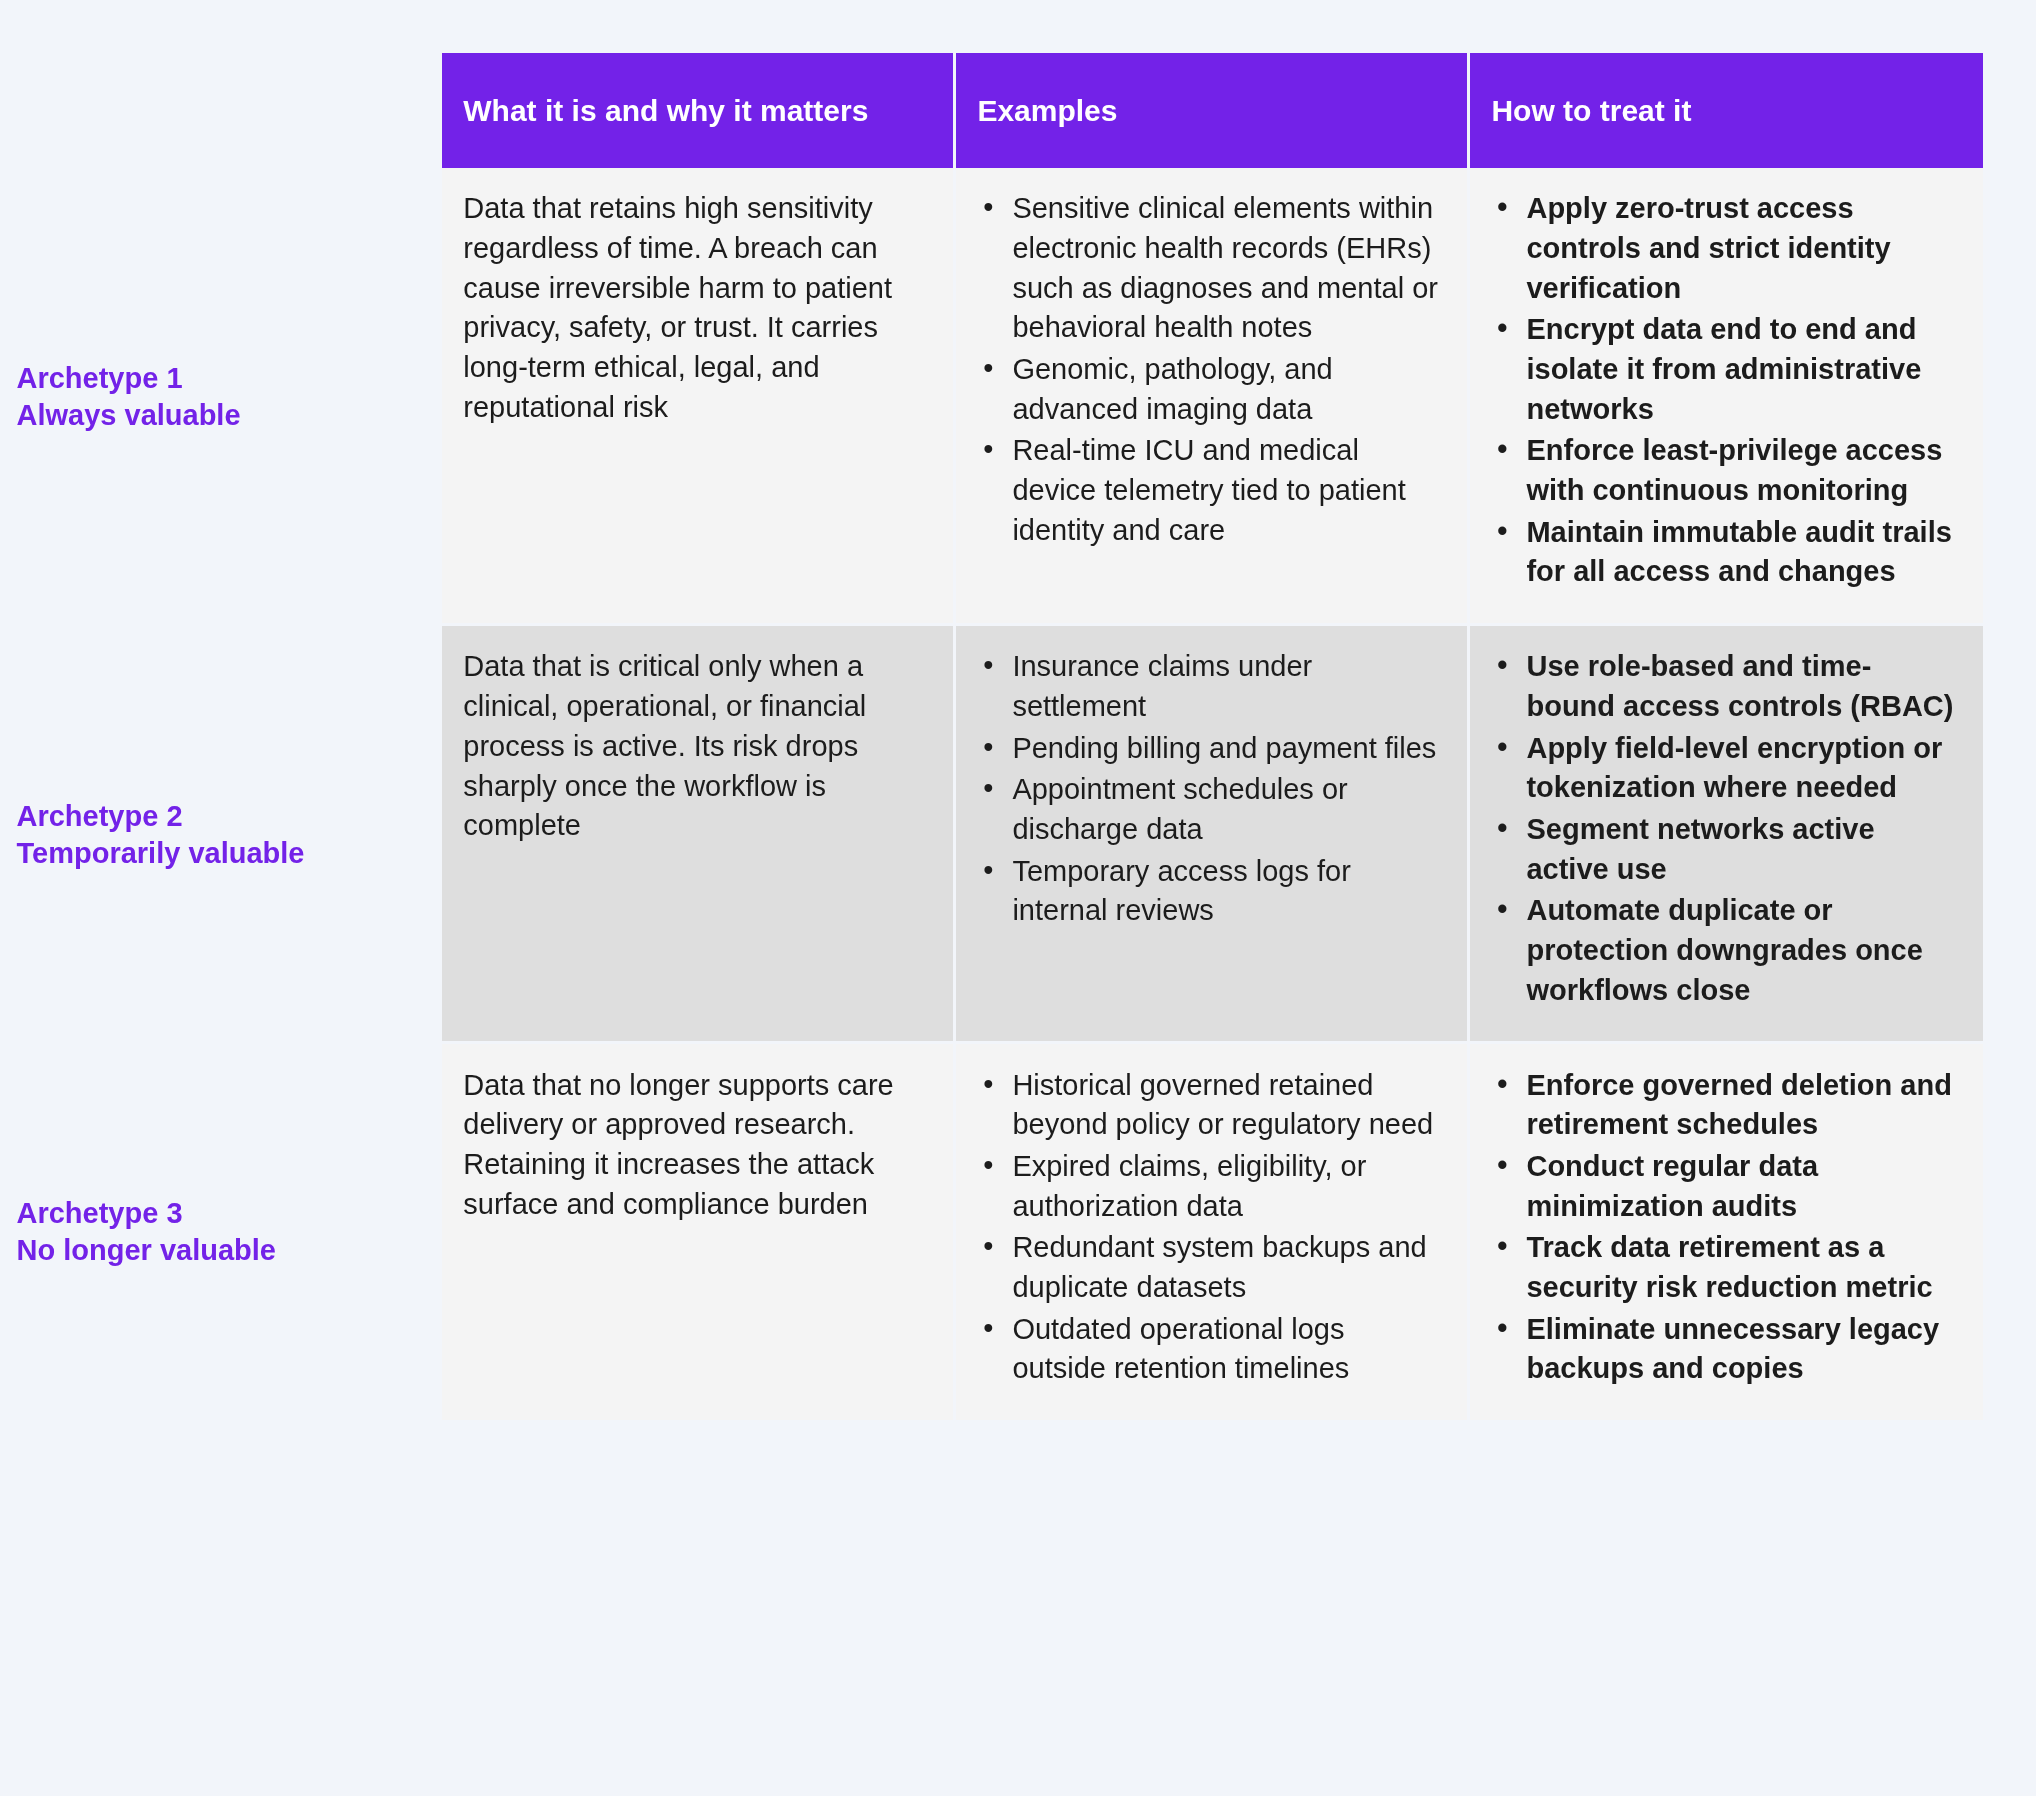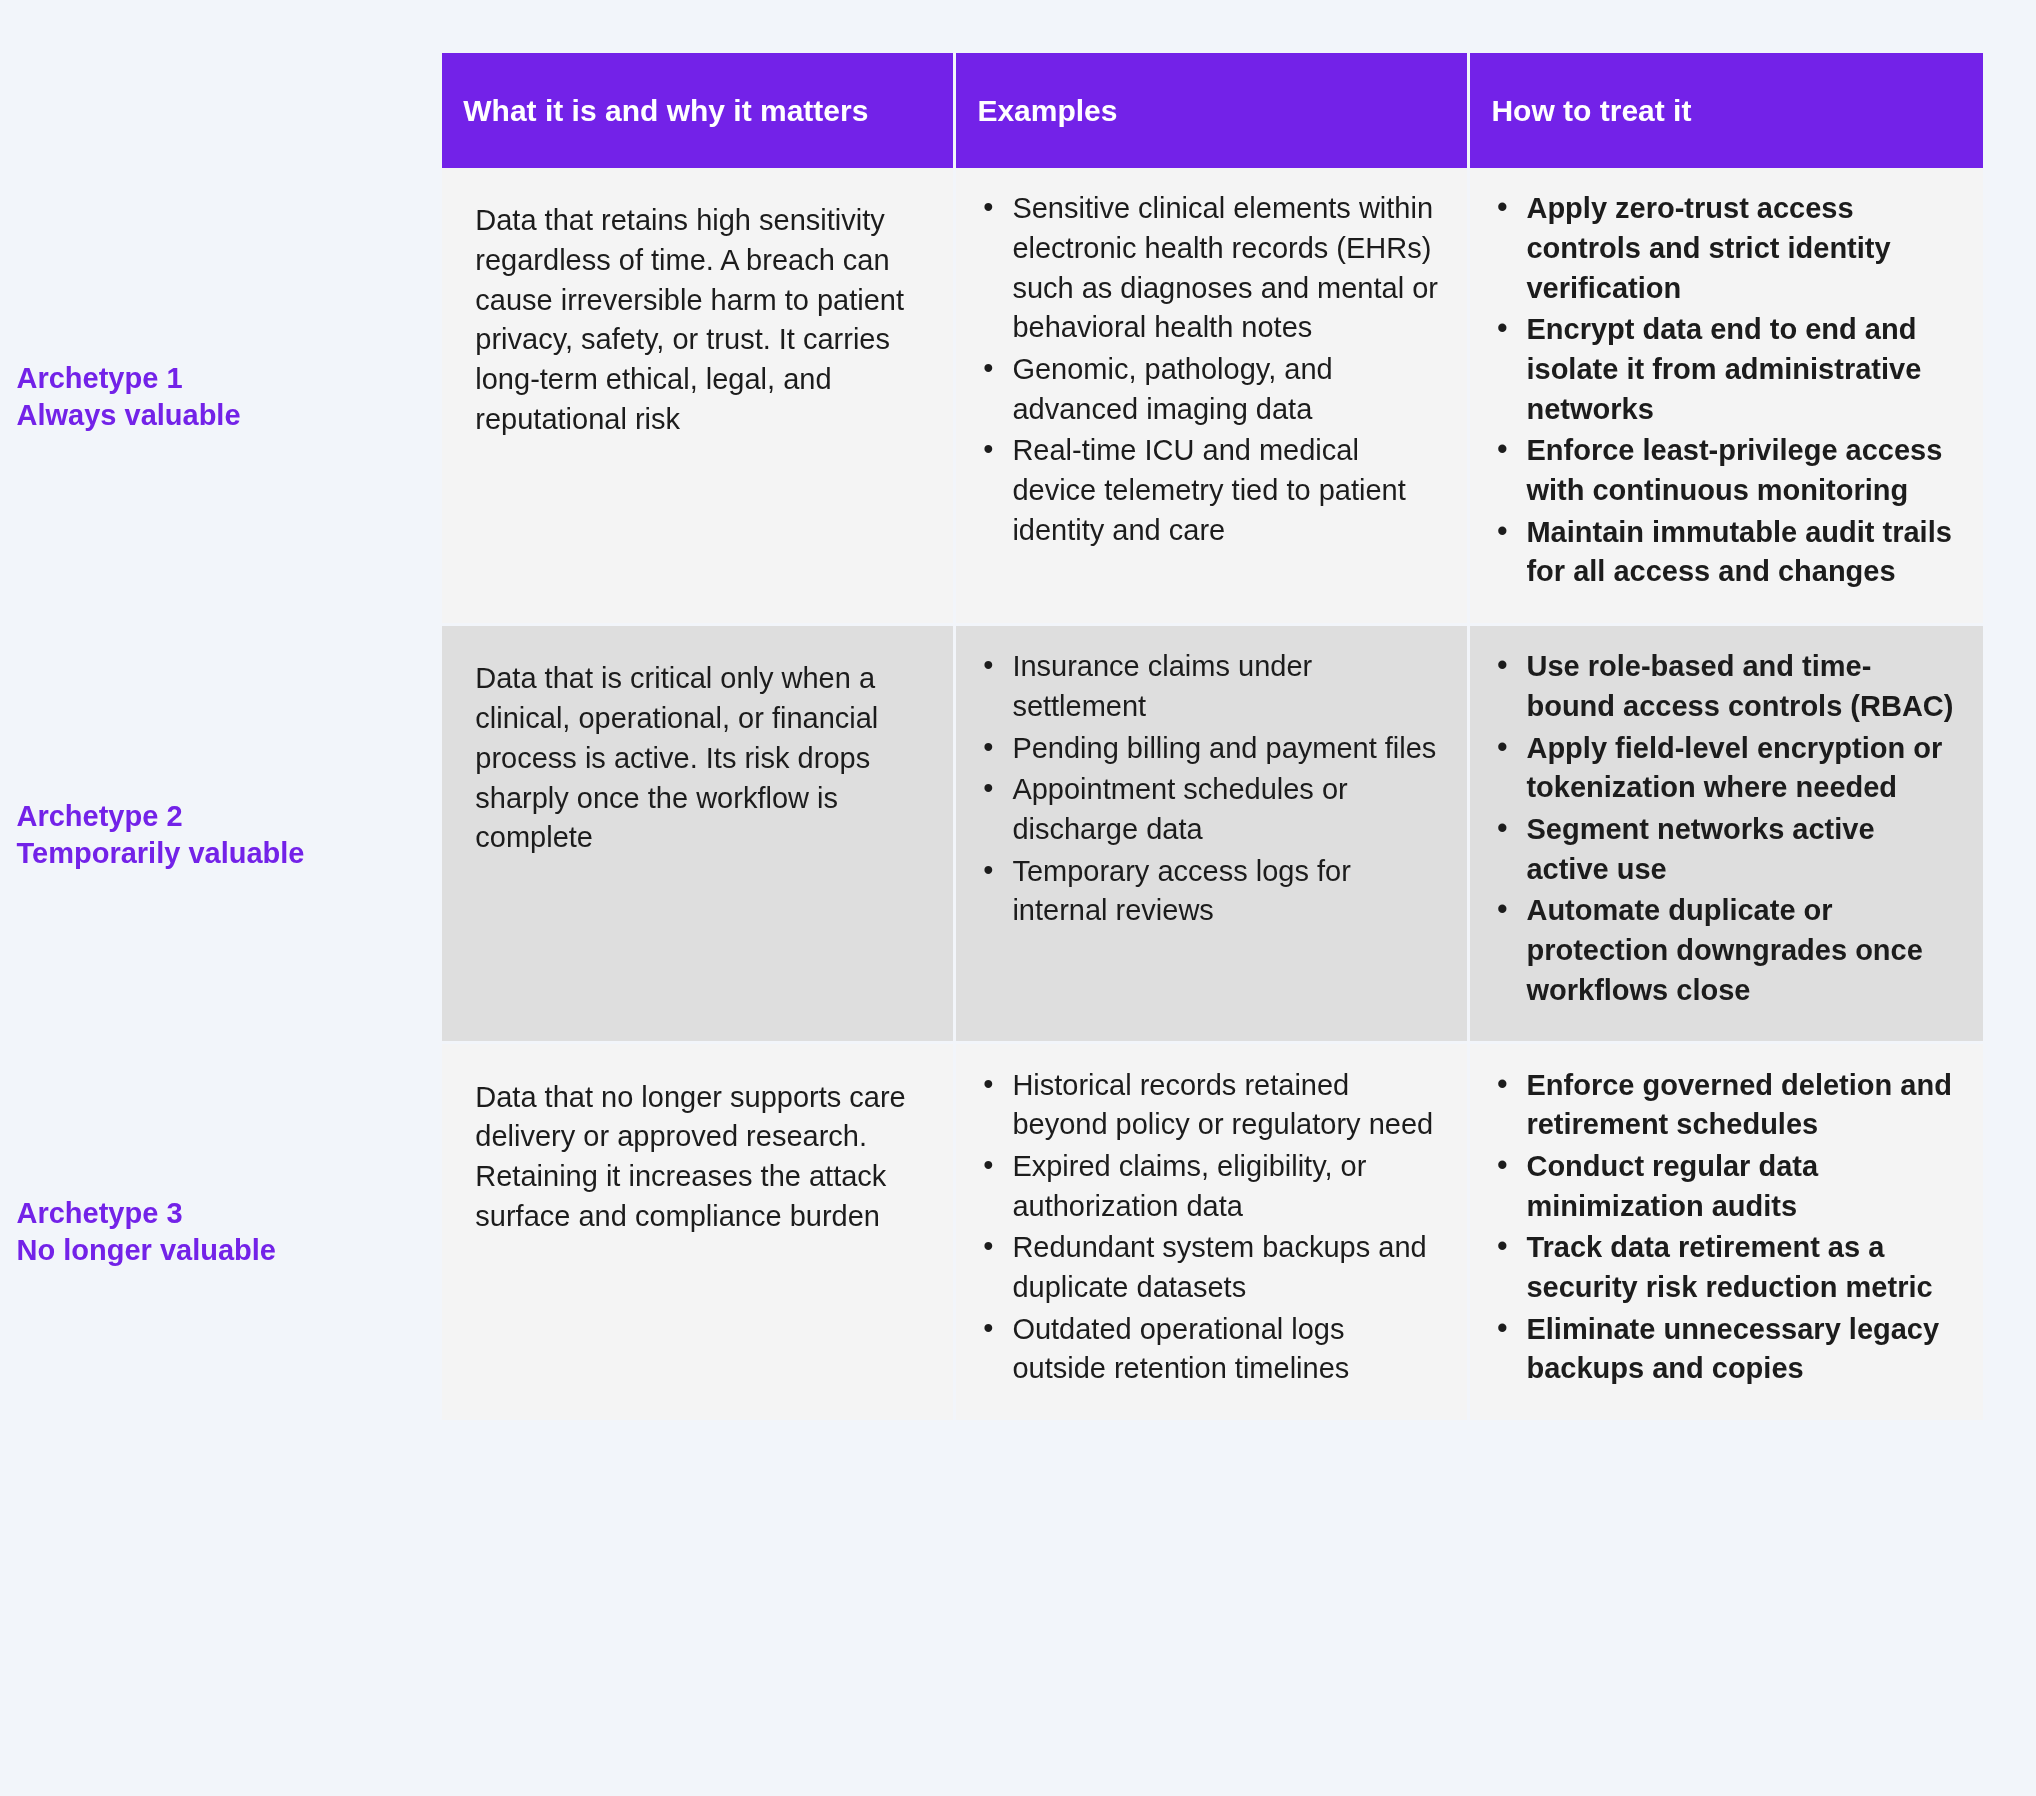--- a/index.html
+++ b/index.html
@@ -83,21 +83,21 @@
   }
   ul.bullets li::before {
     content: "\2022";
     position: absolute;
     left: 5.8px;
     top: -1px;
     font-size: 29px;
     line-height: 1.37;
     color: #1c1c1c;
   }
-  p.para { margin: 12px; }
+  p.para { margin: 0; }
 </style>
 </head>
 <body>
 
 <div class="sheet">
   <table class="archetype-table">
     <colgroup>
       <col class="c-label">
       <col style="width:416px">
       <col style="width:416px">
@@ -173,21 +173,21 @@
           <div class="rowlabel">
             <span>Archetype 3</span><br>
             <span>No longer valuable</span>
           </div>
         </td>
         <td class="cell">
           <p class="para">Data that no longer supports care delivery or approved research. Retaining it increases the attack surface and compliance burden</p>
         </td>
         <td class="cell">
           <ul class="bullets">
-            <li>Historical records retained beyond policy or regulatory need</li>
+            <li>Historical governed retained beyond policy or regulatory need</li>
             <li>Expired claims, eligibility, or authorization data</li>
             <li>Redundant system backups and duplicate datasets</li>
             <li>Outdated operational logs outside retention timelines</li>
           </ul>
         </td>
         <td class="cell">
           <ul class="bullets">
             <li>Enforce governed deletion and retirement schedules</li>
             <li>Conduct regular data minimization audits</li>
             <li>Track data retirement as a security risk reduction metric</li>

